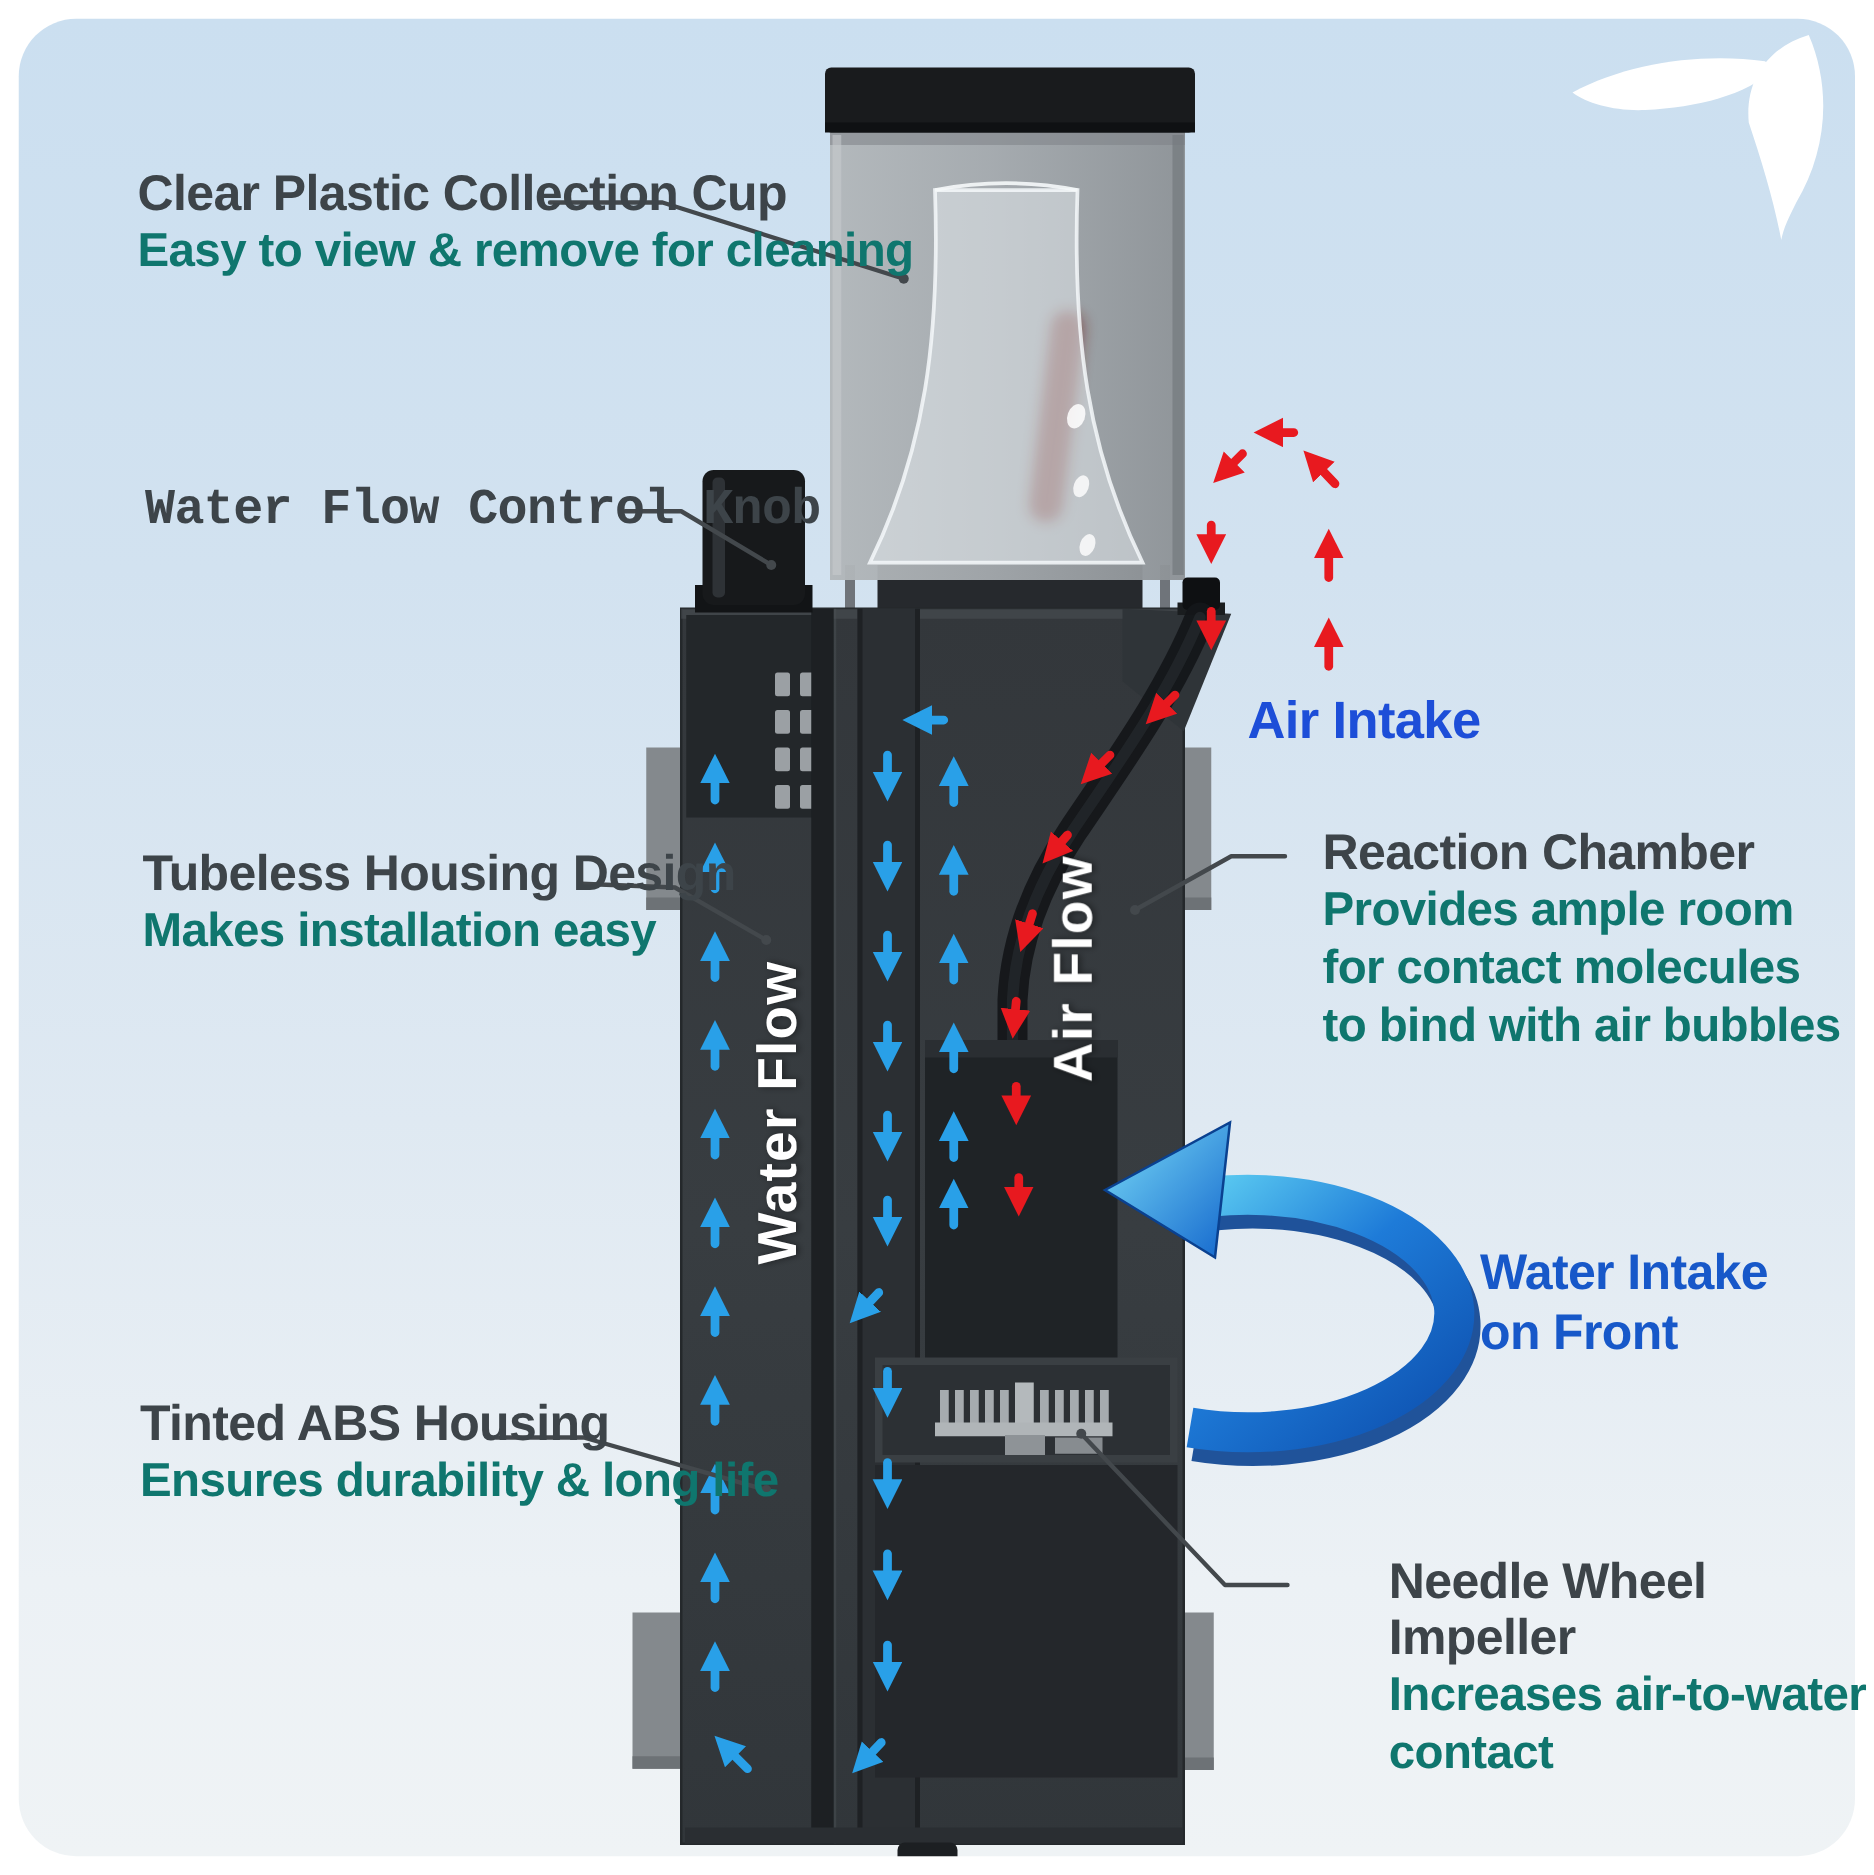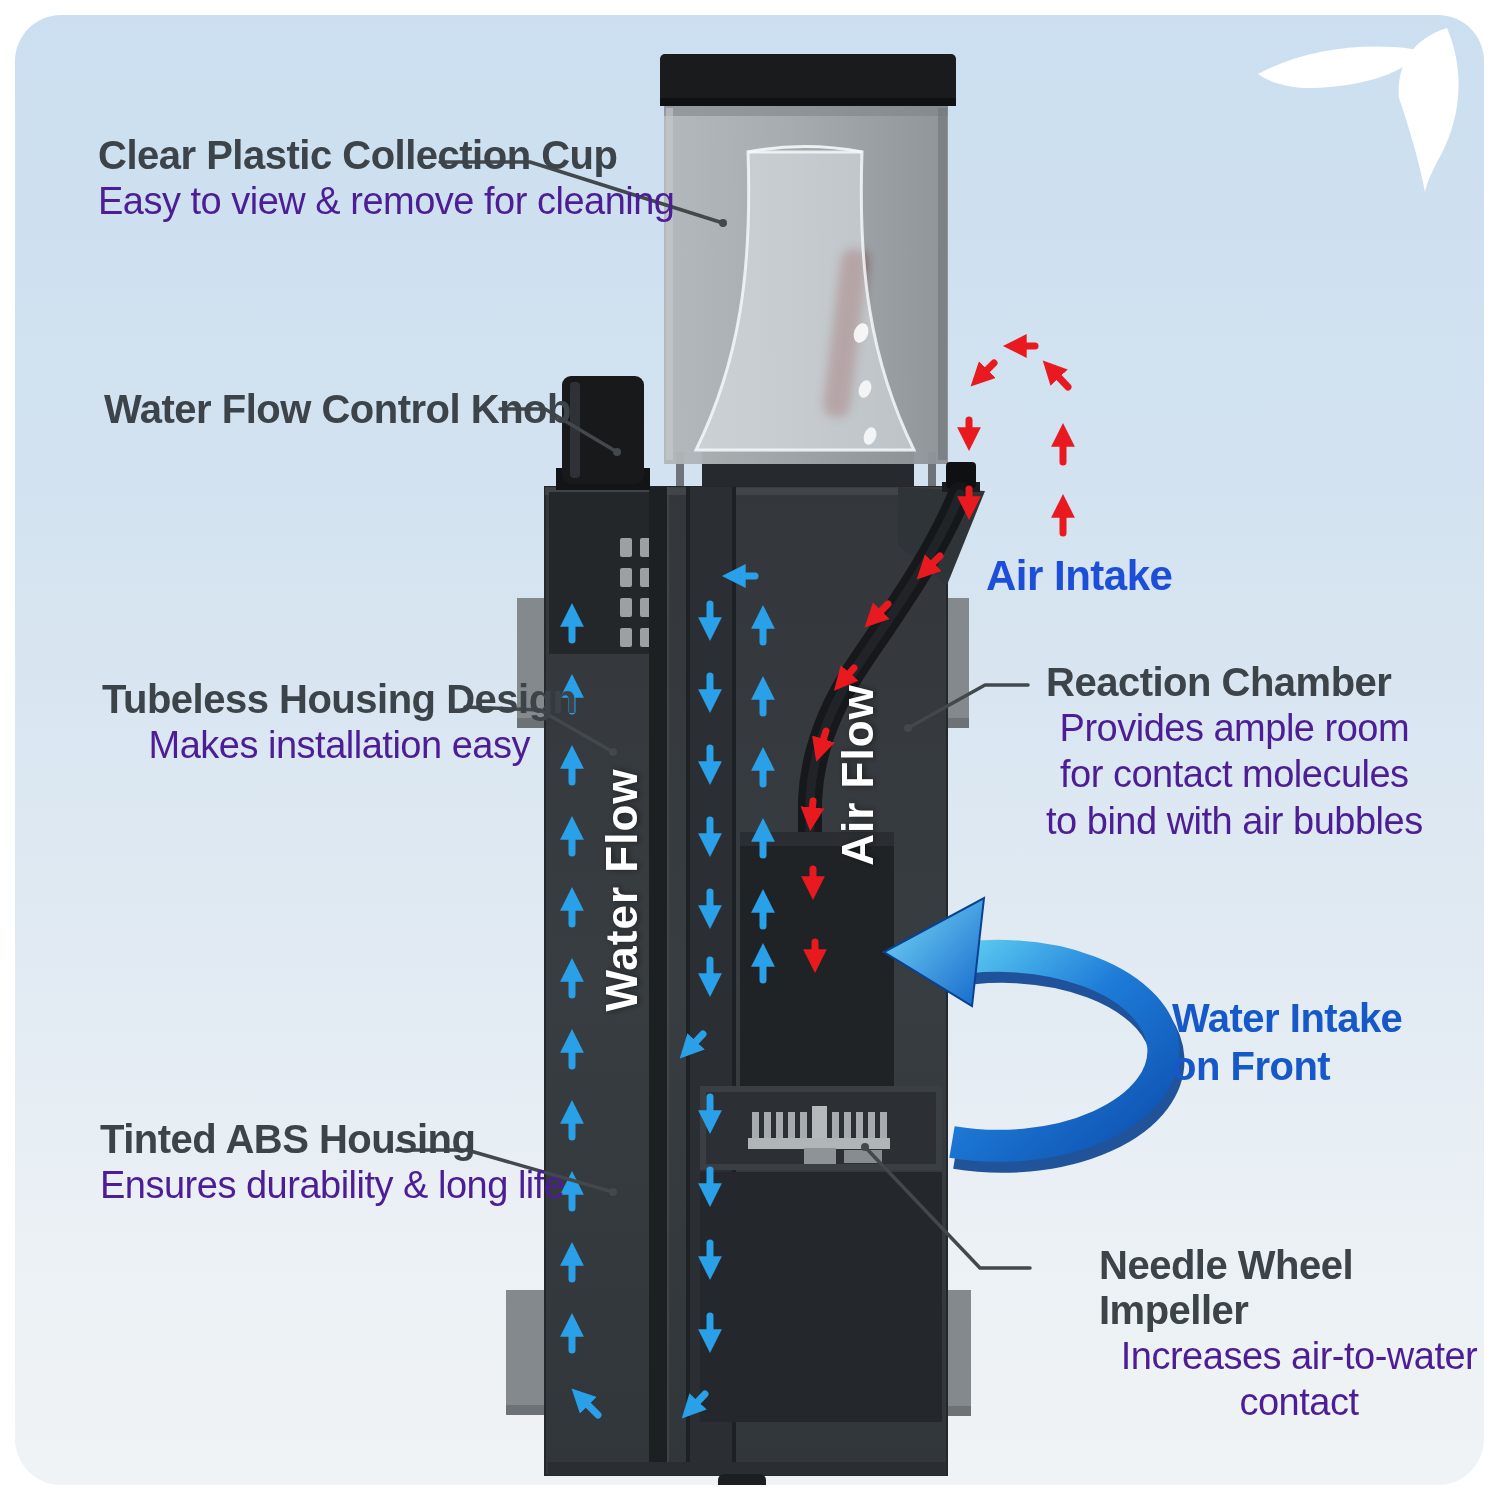--- a/index.html
+++ b/index.html
@@ -2,23 +2,23 @@
 <html><head>
 <meta charset="utf-8">
 <style>
   html,body{margin:0;padding:0;background:#ffffff;}
   .page{position:relative;width:1499px;height:1500px;background:#ffffff;overflow:hidden;
         font-family:"Liberation Sans",sans-serif;}
   .card{position:absolute;left:15px;top:15px;width:1469px;height:1470px;border-radius:46px;
         background:linear-gradient(180deg,#cbdff0 0%,#d2e2f0 30%,#dfe9f2 60%,#ecf1f5 85%,#eff3f5 100%);
         overflow:hidden;}
   .card svg{position:absolute;left:-15px;top:-15px;width:1499px;height:1500px;display:block;}
-  .lbl{position:absolute;z-index:5;}
+  .lbl{position:absolute;z-index:5;margin-left:12px;}
   .lbl .t{font-weight:700;font-size:40px;line-height:1.12;color:#3d4449;letter-spacing:-0.5px;}
-  .lbl .s{font-weight:400;font-size:38px;line-height:1.22;color:#4c1d95;letter-spacing:-0.5px;text-align:center;}
+  .lbl .s{font-weight:700;font-size:38px;line-height:1.22;color:#0f766e;letter-spacing:-0.5px;}
   .lbl-red .t{color:#1d4ed8;font-size:42px;}
   .lbl-blue .t{color:#1758c9;line-height:1.2;}
   .flow-label{font-weight:700;font-size:44px;fill:#ffffff;letter-spacing:1px;
               filter:drop-shadow(0 2px 3px rgba(0,0,0,0.45));}
 </style>
 </head>
 <body>
 
 <div class="page">
   <div class="card">
@@ -227,21 +227,21 @@
         <path d="M 1399 98 C 1396 64 1414 38 1447 28 C 1466 72 1461 122 1437 162 C 1431 174 1427 182 1425 192 C 1419 160 1409 128 1399 98 Z"></path>
       </g>
     </svg>
   </div>
 
   <div class="lbl" style="left:98px;top:133px;">
     <div class="t">Clear Plastic Collection Cup</div>
     <div class="s">Easy to view &amp; remove for cleaning</div>
   </div>
 
-  <div class="lbl" style="left:104px;top:387px;">
+  <div class="lbl" style="left:104px;top:387px;font-family:Liberation Mono, monospace;">
     <div class="t">Water Flow Control Knob</div>
   </div>
 
   <div class="lbl" style="left:102px;top:677px;">
     <div class="t">Tubeless Housing Design</div>
     <div class="s">Makes installation easy</div>
   </div>
 
   <div class="lbl" style="left:100px;top:1117px;">
     <div class="t">Tinted ABS Housing</div>

